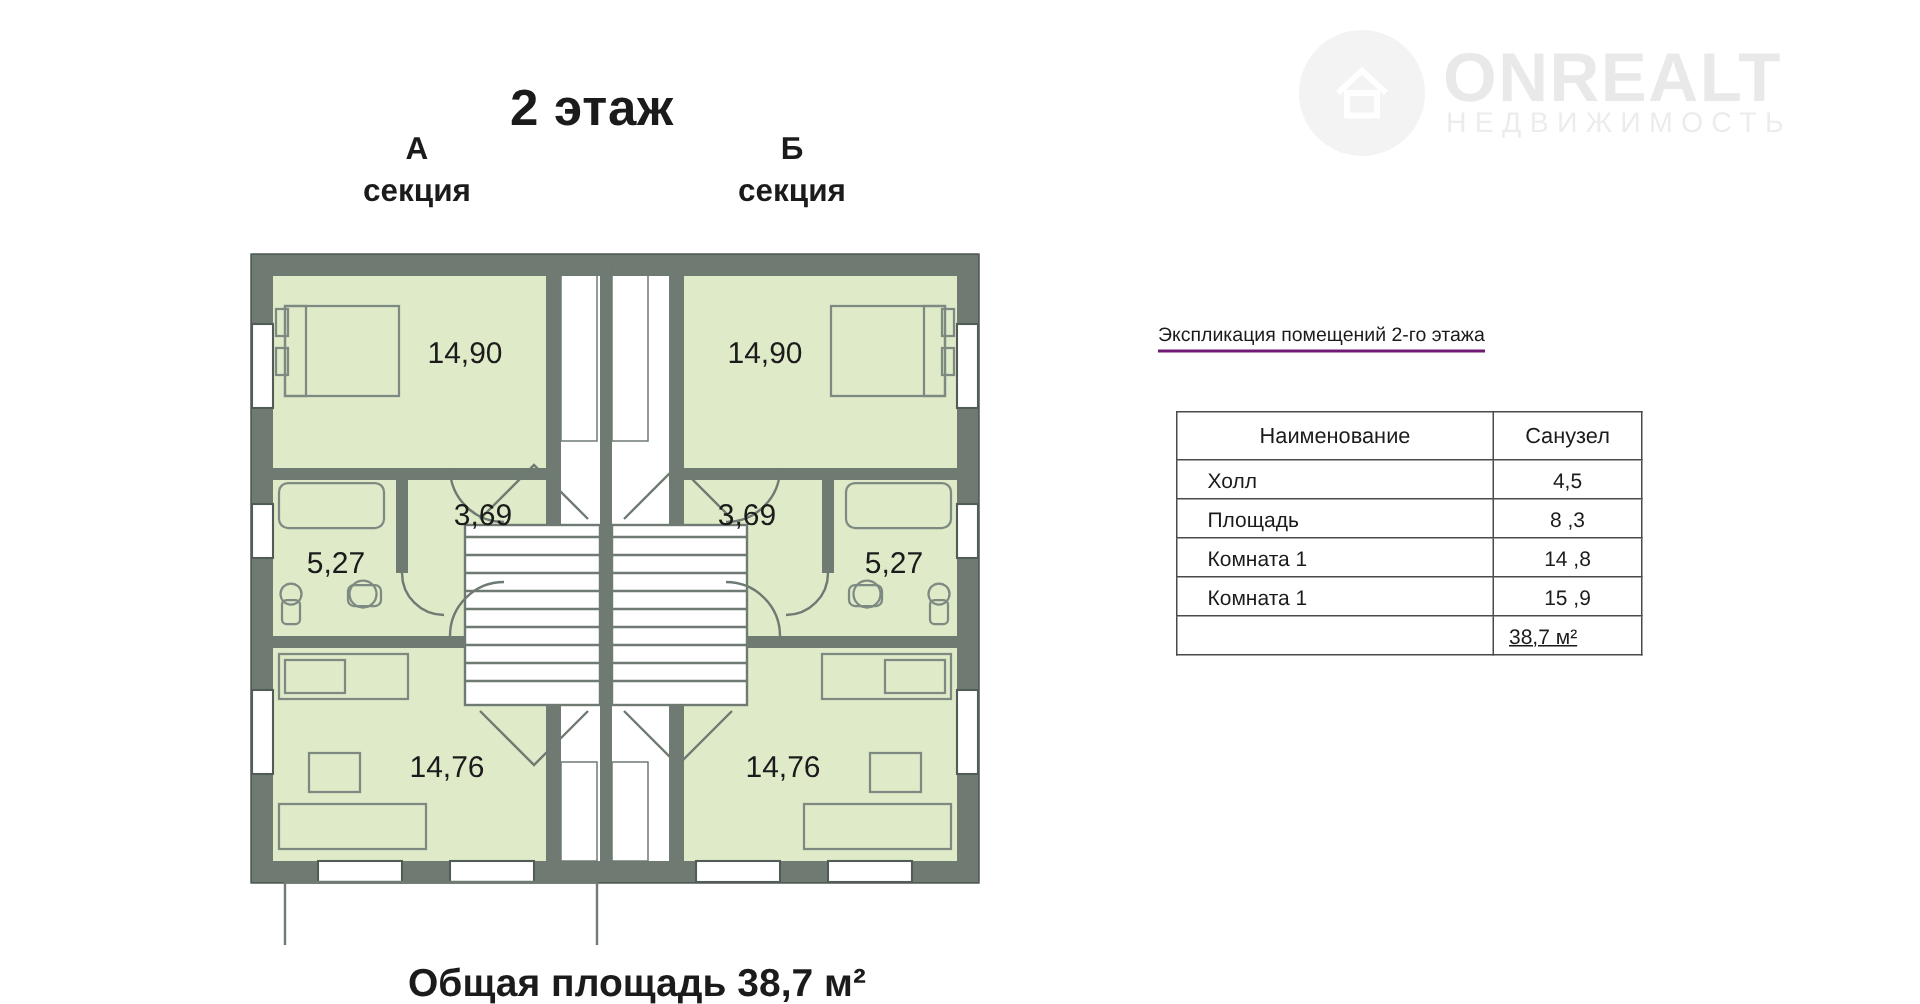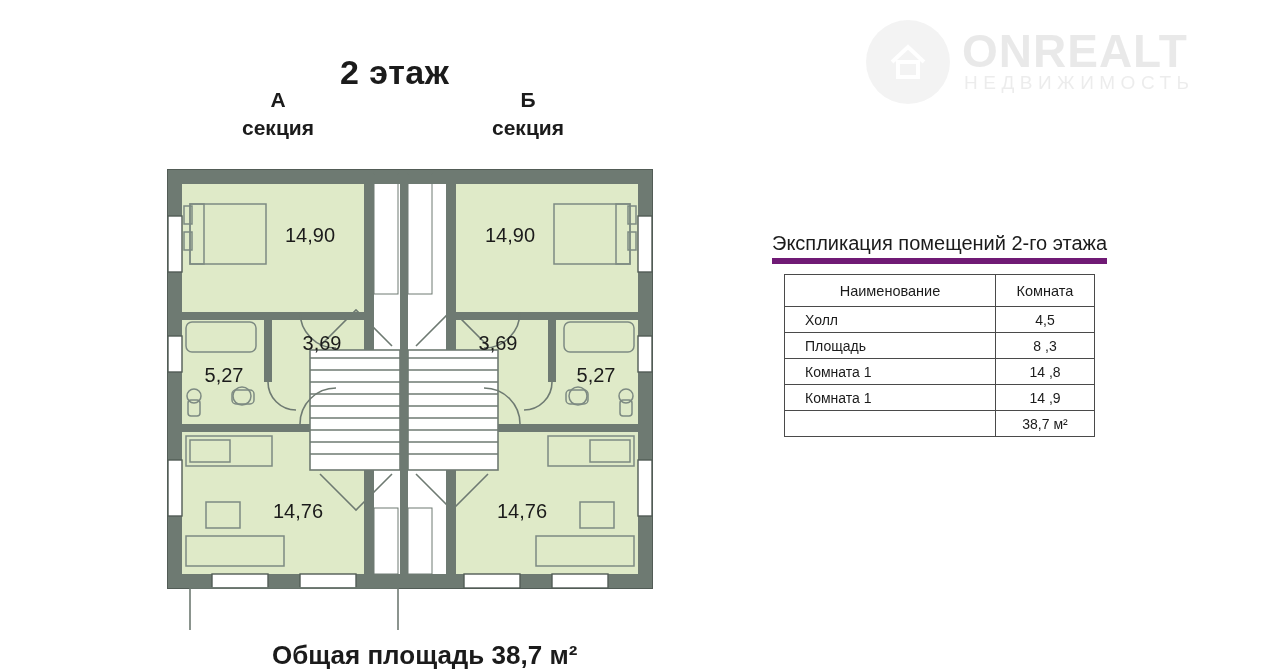--- a/index.html
+++ b/index.html
@@ -100,23 +100,23 @@
     left: 150px;
     top: 160px;
     width: 520px;
     height: 470px;
   }
 
   
   .expl-title {
     position: absolute;
     left: 772px;
-    top: 232px;
-    font-size: 20px;
-    border-bottom: 6px solid #701a75;
+    top: 215px;
+    font-size: 13px;
+    border-bottom: 2px solid #701a75;
     padding-bottom: 3px;
     white-space: nowrap;
   }
   table.expl {
     position: absolute;
     left: 784px;
     top: 274px;
     border-collapse: collapse;
     font-size: 14px;
     background: #ffffff;
@@ -129,21 +129,21 @@
     color: #1b1b1b;
   }
   table.expl th {
     text-align: center;
     height: 31px;
     font-size: 14.5px;
   }
   table.expl td.name { width: 180px; text-align: left; padding-left: 20px; }
   table.expl td.area { width: 78px; text-align: center; }
   table.expl td.total-name { width: 180px; }
-  table.expl td.total-area { text-align: center; }
+  table.expl td.total-area { text-align: left; text-decoration: underline; }
 </style>
 </head>
 <body>
 
 <div class="page">
 
   <div class="floor-title">2 этаж</div>
 
   <div class="section-label section-a">
     <div>А</div>
@@ -323,39 +323,39 @@
       <text x="372" y="358">14,76</text>
     </g>
   </svg>
 
   <div class="expl-title">Экспликация  помещений  2-го этажа</div>
 
   <table class="expl">
     <thead>
       <tr>
         <th>Наименование</th>
-        <th>Комната</th>
+        <th>Санузел</th>
       </tr>
     </thead>
     <tbody>
       <tr>
         <td class="name">Холл</td>
         <td class="area">4,5</td>
       </tr>
       <tr>
         <td class="name">Площадь</td>
         <td class="area">8 ,3</td>
       </tr>
       <tr>
         <td class="name">Комната 1</td>
         <td class="area">14 ,8</td>
       </tr>
       <tr>
         <td class="name">Комната 1</td>
-        <td class="area">14 ,9</td>
+        <td class="area">15 ,9</td>
       </tr>
       <tr>
         <td class="total-name"></td>
         <td class="total-area">38,7 м²</td>
       </tr>
     </tbody>
   </table>
 
   <div class="overall-area">Общая площадь 38,7 м²</div>
 

